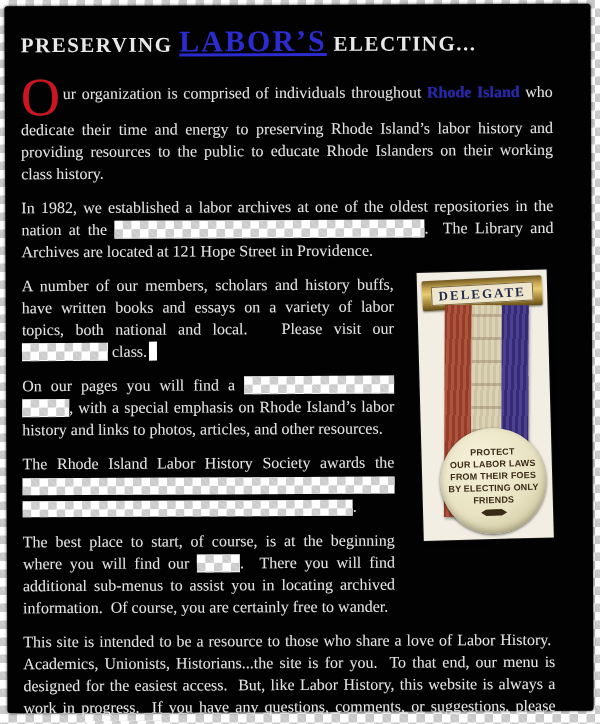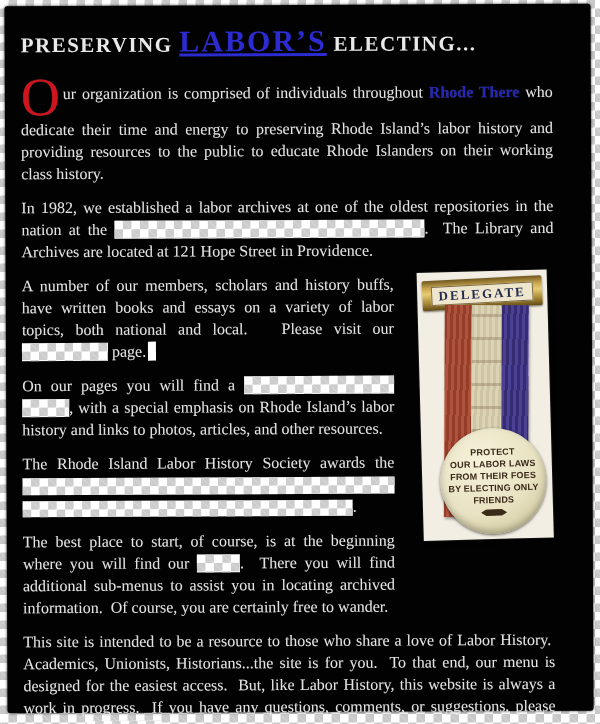--- a/index.html
+++ b/index.html
@@ -135,21 +135,21 @@
     clip-path:polygon(0 50%,20% 10%,80% 10%,100% 50%,80% 90%,20% 90%);
   }
 </style>
 </head>
 <body>
 
 <div class="page">
 
   <h1><span>PRESERVING </span><a class="title-link" href="#">LABOR’S</a><span> ELECTING...</span></h1>
 
-  <p class="para"><span class="dropcap">O</span><span>ur organization is comprised of individuals throughout </span><a class="inline-link" href="#">Rhode There</a><span> who dedicate their time and energy to preserving Rhode Island’s labor history and providing resources to the public to educate Rhode Islanders on their working class history.</span></p>
+  <p class="para"><span class="dropcap">O</span><span>ur organization is comprised of individuals throughout </span><a class="inline-link" href="#">Rhode Island</a><span> who dedicate their time and energy to preserving Rhode Island’s labor history and providing resources to the public to educate Rhode Islanders on their working class history.</span></p>
 
   <p class="para"><span>In 1982, we established a labor archives at one of the oldest repositories in the nation at the </span><span class="redact r-archives"></span><span>.&nbsp; The Library and Archives are located at 121 Hope Street in Providence.</span></p>
 
   <figure class="photo">
     <div class="bar">
       <span class="bar-plate">DELEGATE</span>
     </div>
     <div class="ribbon">
       <div class="stripe stripe-red"></div>
       <div class="stripe stripe-cream"></div>
@@ -158,21 +158,21 @@
     <div class="pin-button">
       <div class="pin-line">PROTECT</div>
       <div class="pin-line">OUR LABOR LAWS</div>
       <div class="pin-line">FROM THEIR FOES</div>
       <div class="pin-line">BY ELECTING ONLY</div>
       <div class="pin-line">FRIENDS</div>
       <span class="pin-ornament"></span>
     </div>
   </figure>
 
-  <p class="para"><span>A number of our members, scholars and history buffs, have written books and essays on a variety of labor topics, both national and local.&nbsp;&nbsp; Please visit our </span><span class="redact r-members"></span><span> page.</span><span class="cursor"></span></p>
+  <p class="para"><span>A number of our members, scholars and history buffs, have written books and essays on a variety of labor topics, both national and local.&nbsp;&nbsp; Please visit our </span><span class="redact r-members"></span><span> class.</span><span class="cursor"></span></p>
 
   <p class="para"><span>On our pages you will find a </span><span class="redact r-pages-1"></span> <span class="redact r-pages-2"></span><span>, with a special emphasis on Rhode Island’s labor history and links to photos, articles, and other resources.</span></p>
 
   <p class="para"><span>The Rhode Island Labor History Society awards the </span><span class="redact r-awards-1"></span> <span class="redact r-awards-2"></span><span>.</span></p>
 
   <p class="para"><span>The best place to start, of course, is at the beginning where you will find our </span><span class="redact r-start"></span><span>.&nbsp; There you will find additional sub-menus to assist you in locating archived information.&nbsp; Of course, you are certainly free to wander.</span></p>
 
   <p class="para"><span>This site is intended to be a resource to those who share a love of Labor History.&nbsp; Academics, Unionists, Historians...the site is for you.&nbsp; To that end, our menu is designed for the easiest access.&nbsp; But, like Labor History, this website is always a work in progress.&nbsp; If you have any questions, comments, or suggestions, please email the </span><span class="redact r-email"></span><span>.</span></p>
 
 </div>

